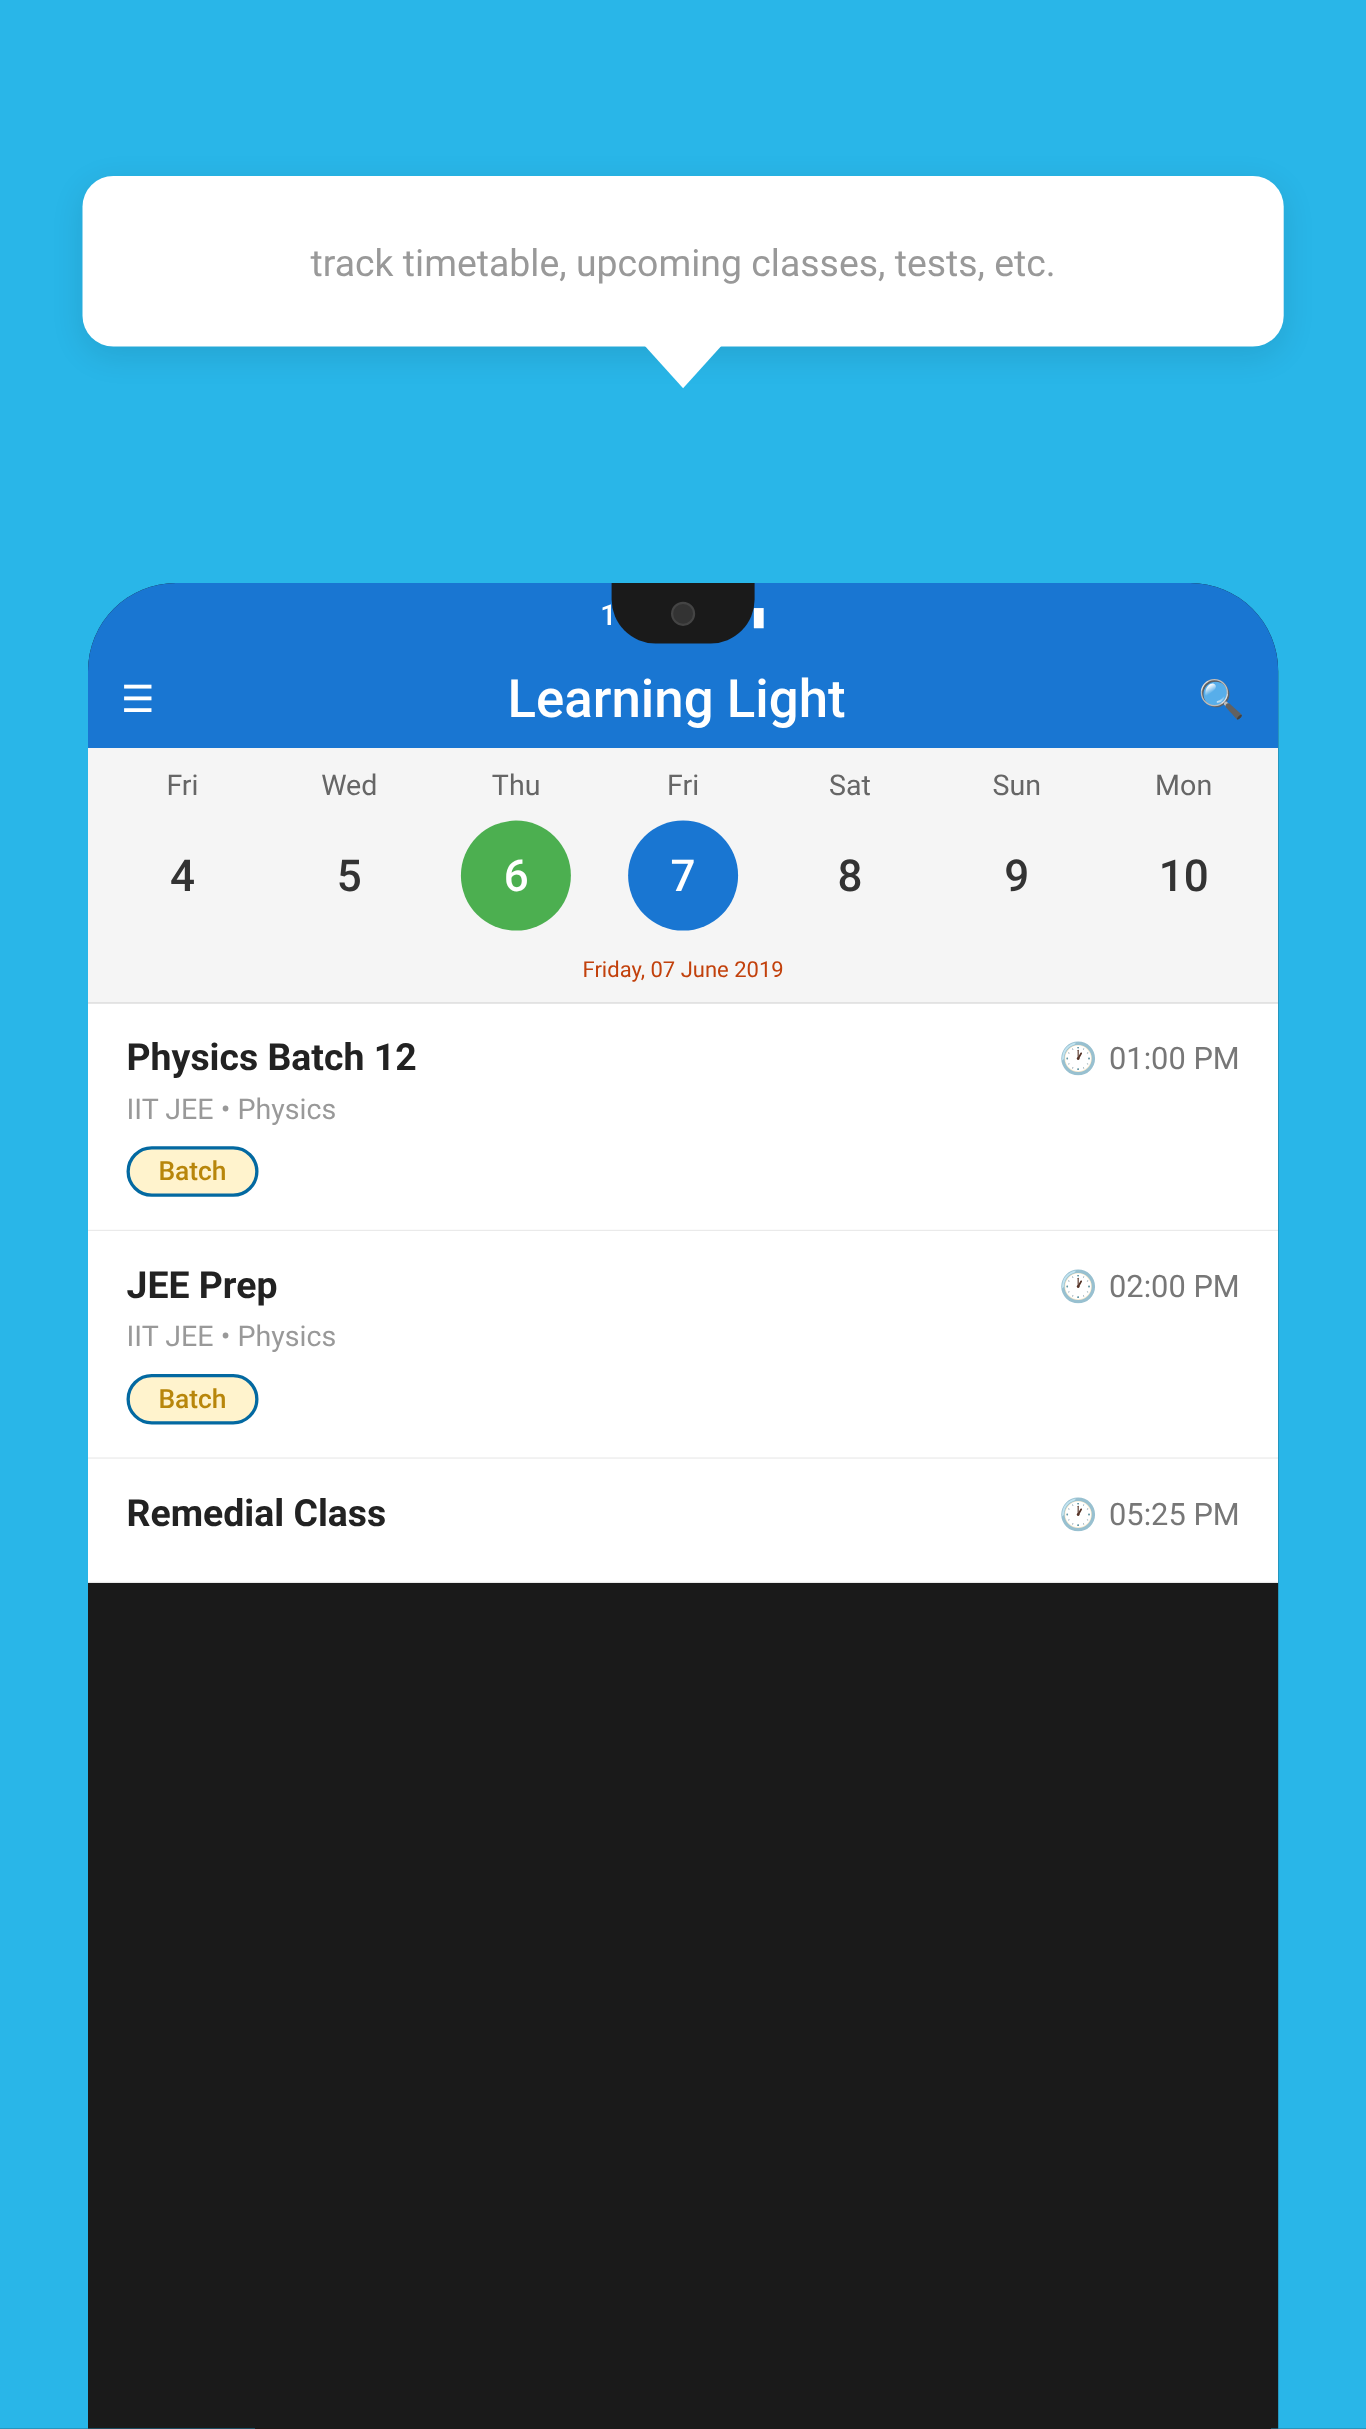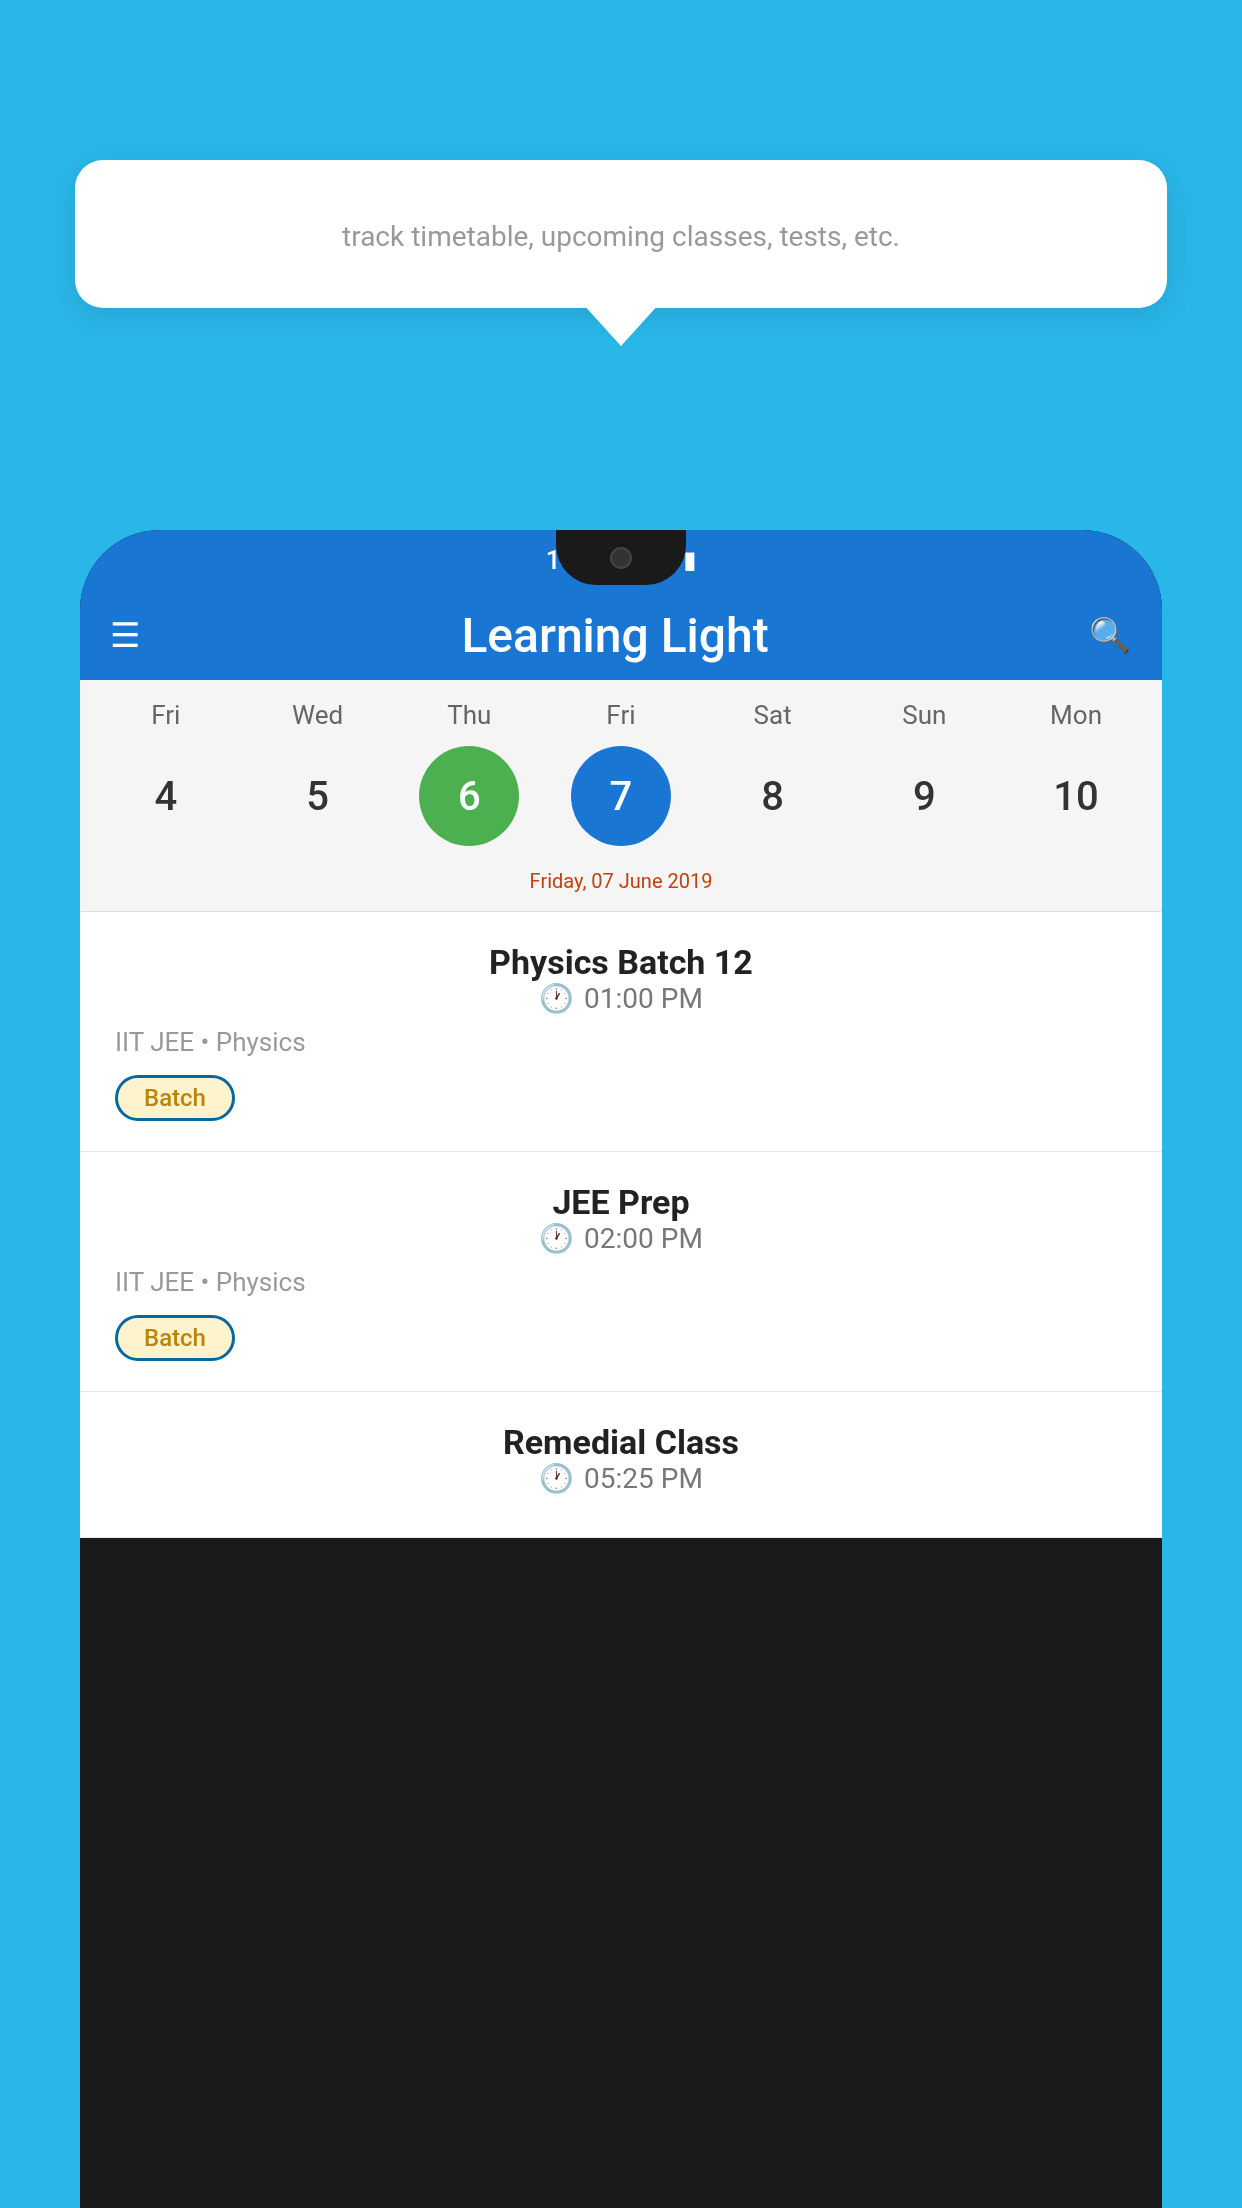--- a/index.html
+++ b/index.html
@@ -41,21 +41,21 @@
     }
 
     .tooltip-title {
       font-size: 76px;
       color: #29B6E8;
       font-weight: 400;
       margin-bottom: 18px;
     }
 
     .tooltip-subtitle {
-      font-size: 28px;
+      font-size: 34px;
       color: #999;
       font-weight: 400;
     }
 
     
     .phone-frame {
       position: absolute;
       top: 530px;
       left: 80px;
       right: 80px;
@@ -211,21 +211,20 @@
     .schedule-item {
       padding: 30px 35px;
       border-bottom: 1px solid #e8e8e8;
     }
 
     .schedule-item-header {
       display: flex;
       justify-content: space-between;
       align-items: center;
       margin-bottom: 12px;
-      flex-direction: column;
     }
 
     .schedule-item-title {
       font-size: 34px;
       font-weight: 700;
       color: #222;
     }
 
     .schedule-item-time {
       display: flex;

